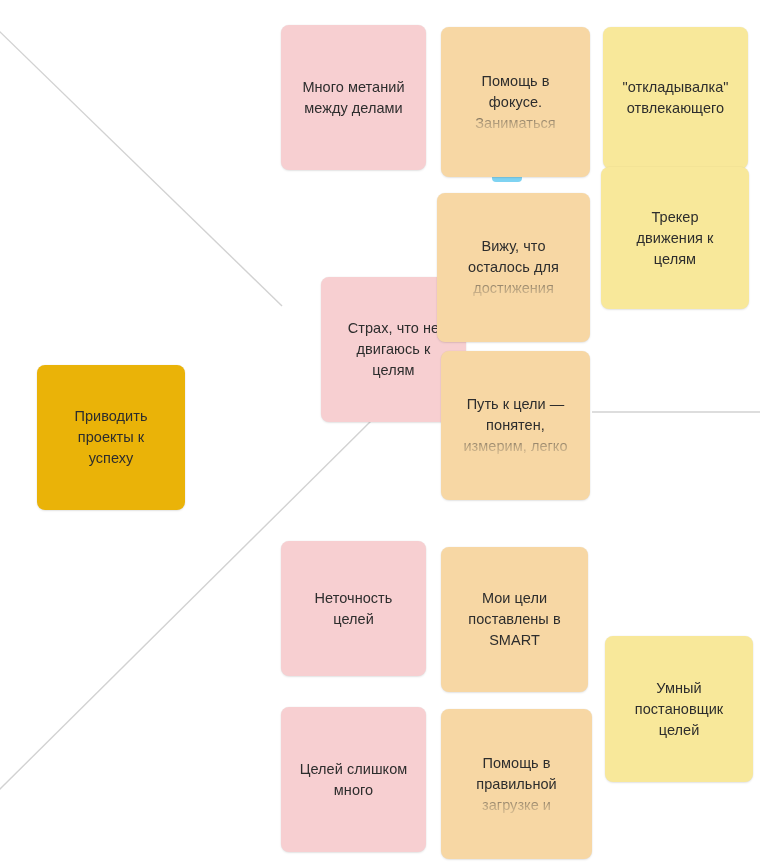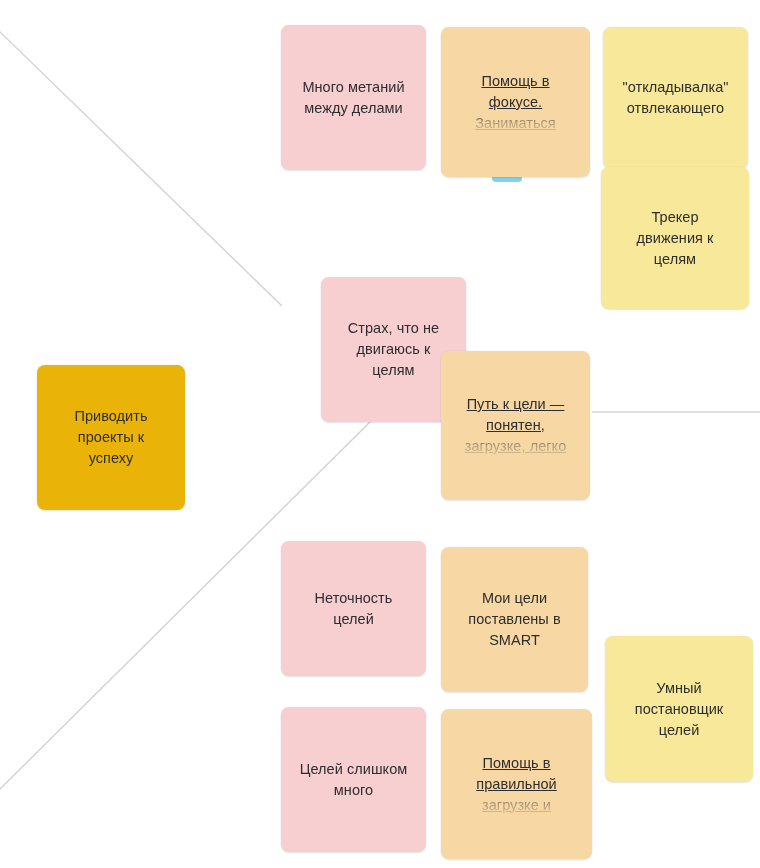--- a/index.html
+++ b/index.html
@@ -51,21 +51,20 @@
     box-sizing: border-box;
     font-size: 14.5px;
     line-height: 21px;
     color: #2b2b2b;
     letter-spacing: 0.05px;
     white-space: pre-line;
   }
   .card .card-text.clipped {
     -webkit-mask-image: linear-gradient(to bottom, #000 0, #000 62%, rgba(0,0,0,0.35) 82%, rgba(0,0,0,0.10) 100%);
     mask-image: linear-gradient(to bottom, #000 0, #000 62%, rgba(0,0,0,0.35) 82%, rgba(0,0,0,0.10) 100%);
-    text-decoration: underline;
   }
 
   .card.pink   { background: #f7cfd1; }
   .card.orange { background: #f7d7a4; }
   .card.yellow { background: #f8e89a; }
   .card.gray   { background: #eab308; }
 
   .card.yellow .card-text,
   .card.orange .card-text,
   .card.pink   .card-text,
@@ -123,25 +122,30 @@
     <div class="card-text">Целей слишком
 много</div>
   </div>
 
   <div class="card orange" style="left:441px; top:27px; width:149px; height:150px;">
     <div class="card-text clipped">Помощь в
 фокусе.
 Заниматься</div>
   </div>
 
+  <div class="card orange" style="left:437px; top:193px; width:153px; height:149px;">
+    <div class="card-text clipped">Вижу, что
+осталось для
+достижения</div>
+  </div>
 
   <div class="card orange" style="left:441px; top:351px; width:149px; height:149px;">
     <div class="card-text clipped">Путь к цели —
 понятен,
-загрузке, легко</div>
+измерим, легко</div>
   </div>
 
   <div class="card orange" style="left:441px; top:547px; width:147px; height:145px;">
     <div class="card-text">Мои цели
 поставлены в
 SMART</div>
   </div>
 
   <div class="card orange" style="left:441px; top:709px; width:151px; height:150px;">
     <div class="card-text clipped">Помощь в

